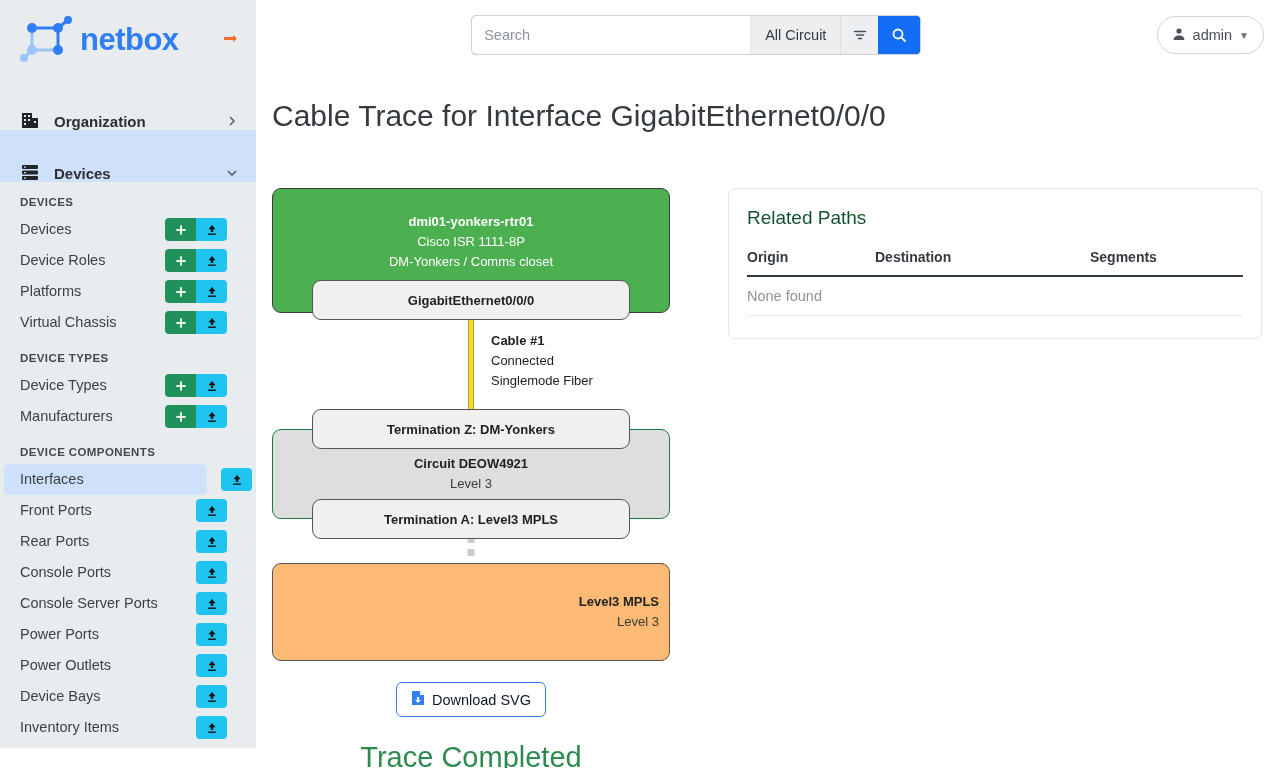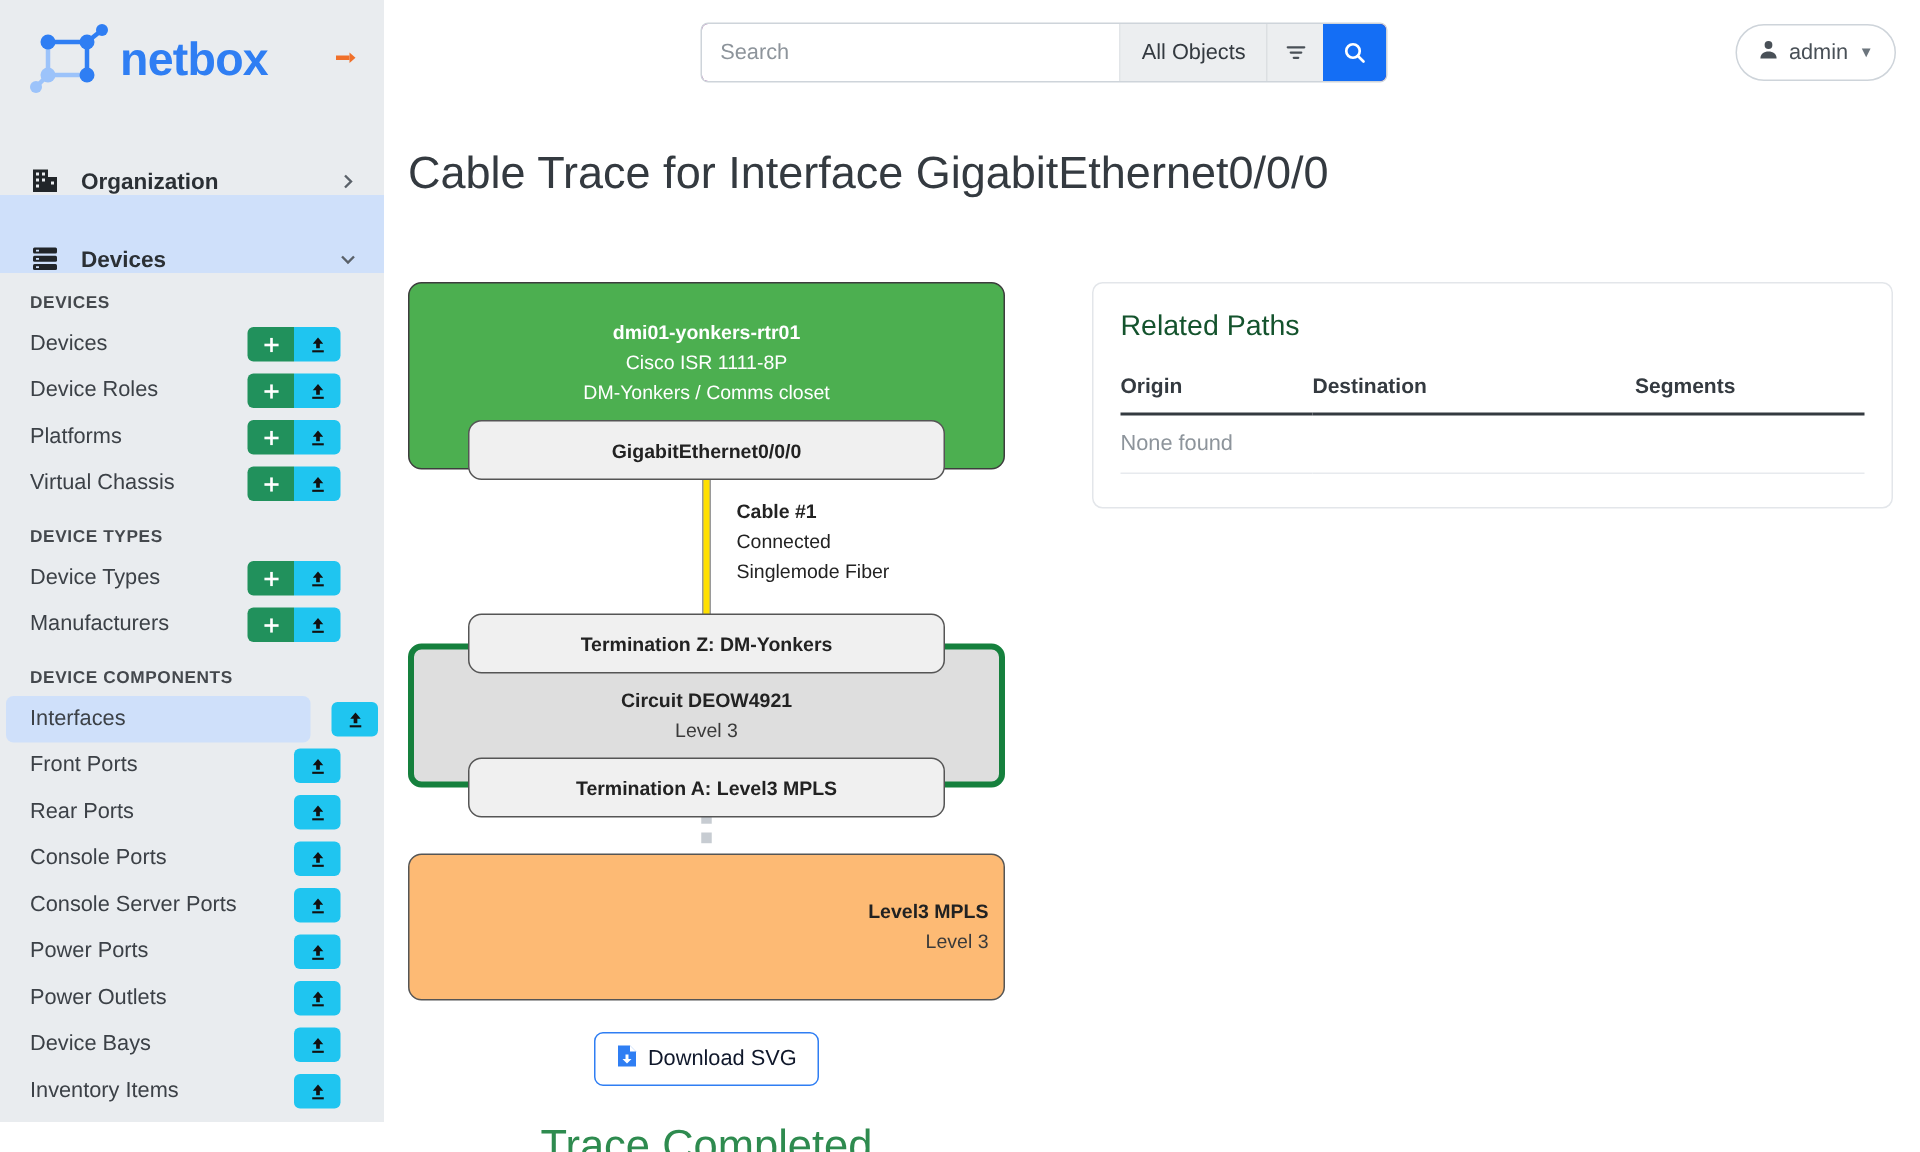--- a/index.html
+++ b/index.html
@@ -159,21 +159,21 @@
     border-left: 1px solid #9a9a9a; border-right: 1px solid #9a9a9a;
   }
   .cable-label {
     position: absolute; left: 219px; top: 11px;
     font-size: 13px; color: #222; line-height: 20px;
   }
   .cable-label .cl-title { font-weight: 700; }
 
   .circuit-wrap { position: relative; margin-top: -1px; }
   .circuit-box {
-    background: #dedede; border: 4px solid #15803d; border-radius: 9px;
+    background: #dedede; border: 1px solid #15803d; border-radius: 9px;
     text-align: center; color: #222;
     padding: 24px 10px 24px 10px;
     position: relative; z-index: 1;
   }
   .circuit-box .c-name { font-size: 13px; font-weight: 700; line-height: 20px; }
   .circuit-box .c-sub  { font-size: 13px; font-weight: 400; line-height: 20px; color: #3a3a3a; }
   .term-over-top { position: absolute; top: -20px; left: 0; right: 0; z-index: 3; }
   .term-over-bot { position: absolute; bottom: -20px; left: 0; right: 0; z-index: 3; }
 
   .dots-seg { height: 44px; position: relative; }
@@ -501,21 +501,21 @@
         </div>
       </div>
   </aside>
 
   <main class="main">
 
     <div class="topbar">
       <div class="search-wrap">
         <input class="search-input" type="text" placeholder="Search" style="">
         <div class="obj-select">
-          <span>All Objects</span>
+          <span>All Circuit</span>
         </div>
         <div class="filter-btn">
           <svg width="16" height="16" viewBox="0 0 16 16" stroke="#495057" stroke-width="1.5" stroke-linecap="round">
             <path d="M2.5 4.5h11M4.5 8h7M6.5 11.5h3"></path>
           </svg>
         </div>
         <div class="search-btn">
           <svg width="16" height="16" viewBox="0 0 16 16" fill="none" stroke="#fff" stroke-width="1.8">
             <circle cx="7" cy="7" r="4.5"></circle>
               <path d="M10.3 10.3L14 14" stroke-linecap="round"></path>

